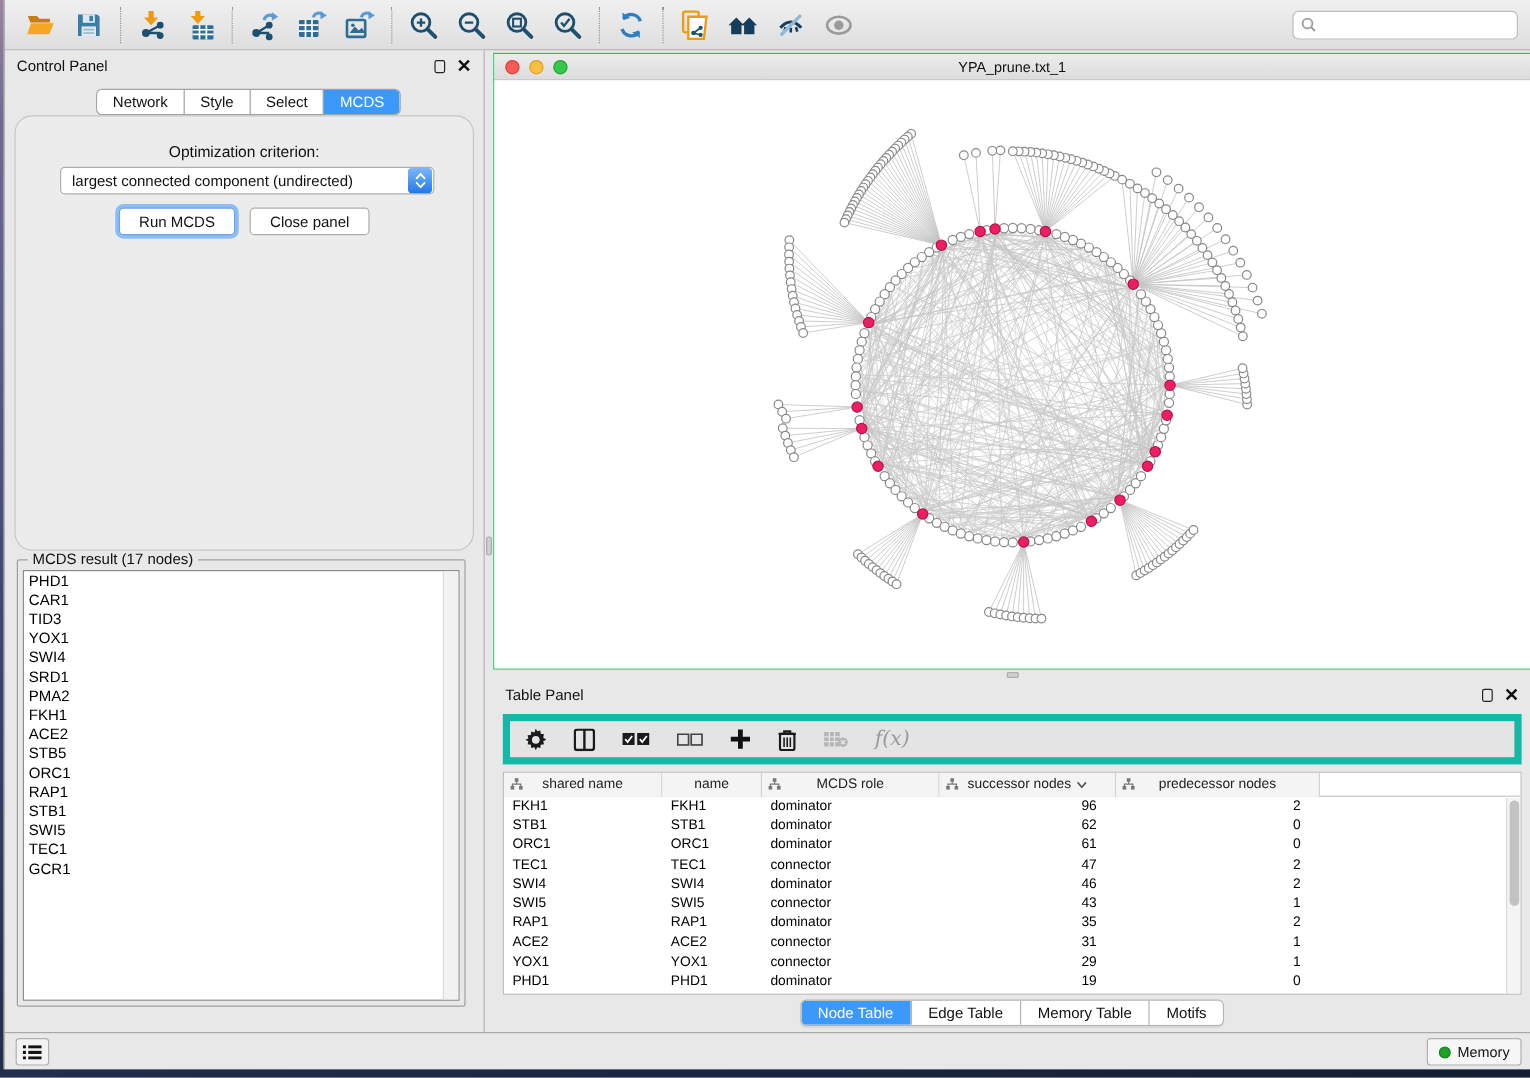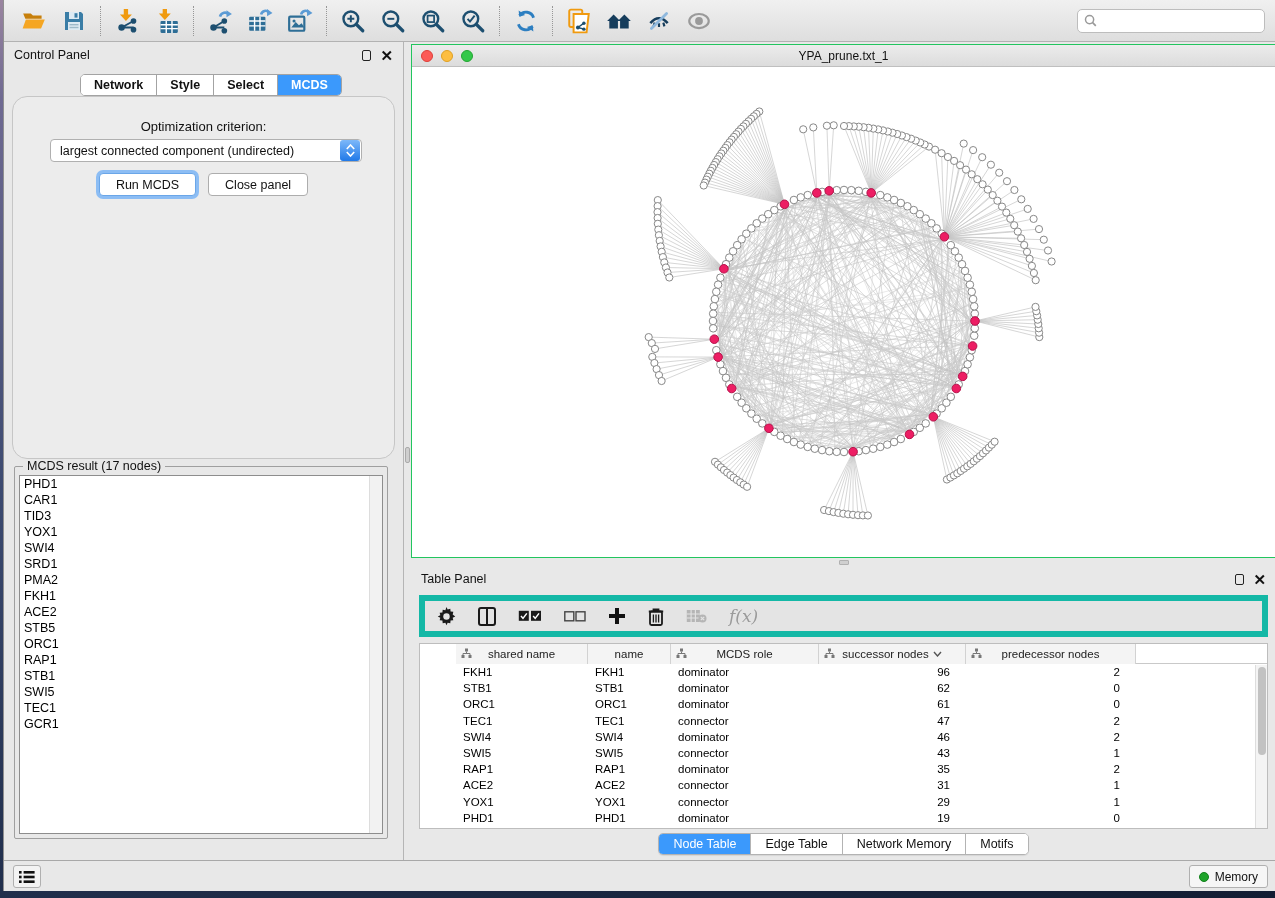--- a/index.html
+++ b/index.html
@@ -21,21 +21,21 @@
   .search-box input { border:none; outline:none; flex:1; font-size:12px; margin-left:5px; background:transparent; }
 
   
   .panel-header { height:26px; display:flex; align-items:center; padding:0 10px; font-size:12.5px; color:#111; }
   .panel-ctrls { margin-left:auto; display:flex; align-items:center; gap:9px; }
   .float-btn { width:9px; height:11px; border:1.5px solid #222; border-radius:2px; display:inline-block; }
   .close-btn { font-size:15px; font-weight:700; color:#111; line-height:11px; }
 
   
   .control-panel { position:absolute; left:0; top:42px; width:399px; height:818px; background:#e8e8e8; }
-  .cp-tabs { position:absolute; left:76px; top:32px; display:flex; border:1px solid #a3a3a3; border-radius:5px; overflow:hidden; background:#fff;font-weight:bold; }
+  .cp-tabs { position:absolute; left:76px; top:32px; display:flex; border:1px solid #a3a3a3; border-radius:5px; overflow:hidden; background:#fff; }
   .cp-tab { padding:3px 13px; font-size:12.5px; color:#111; border-left:1px solid #a3a3a3; background:#fff; }
   .cp-tab:first-child { border-left:none; }
   .cp-tab.selected { background:#3b99fc; color:#fff; }
   .cp-inset { position:absolute; left:8px; top:54px; width:383px; height:363px; background:#ececec; border:1px solid #c6c6c6; border-radius:15px; }
   .opt-label { position:absolute; top:22px; width:100%; text-align:center; font-size:13px; color:#111; }
   .dropdown { position:absolute; left:37px; top:42px; width:312px; height:23px; background:#fff; border:1px solid #b0b0b0; border-radius:4px; display:flex; align-items:center; }
   .dropdown .dd-text { flex:1; font-size:12.5px; padding-left:9px; color:#111; white-space:nowrap; }
   .dd-stepper { width:20px; height:21px; border-radius:3px; margin-right:1px;
     background:linear-gradient(#7db8f9,#2079e8); display:flex; flex-direction:column; align-items:center; justify-content:center; gap:1px; }
   .dd-stepper svg { display:block; }
@@ -65,21 +65,21 @@
   .net-canvas { position:relative; width:863px; height:490px; background:#fff; }
 
   .hsplit { position:absolute; left:0; top:516px; width:865px; height:8px; }
   .hsplit .grip { position:absolute; left:428px; top:2px; width:10px; height:5px; background:#cfcfcf; border:1px solid #b0b0b0; border-radius:1px; }
 
   
   .table-panel { position:absolute; left:0; top:524px; width:865px; height:294px; background:#e8e8e8; }
   .tp-toolbar { position:absolute; left:8px; top:29px; right:8px; height:42px; background:#e4e4e4; border:6px solid #14b8a6; display:flex; align-items:center; padding:0 12px; gap:22px; }
   .tp-icon { display:flex; align-items:center; justify-content:center; }
   .fx-label { font-family:"DejaVu Serif", serif; font-style:italic; font-size:17px; color:#9a9a9a; }
-  .node-table { position:absolute; left:8px; top:77px; right:8px; height:186px; background:#fff; border:1px solid #bdbdbd; overflow:hidden;padding-left:36px; }
+  .node-table { position:absolute; left:8px; top:77px; right:8px; height:186px; background:#fff; border:1px solid #bdbdbd; overflow:hidden; }
   .nt-header { display:flex; height:20px; border-bottom:1px solid #c9c9c9; background:#fff; }
   .th { position:relative; height:20px; background:#f4f4f4; border-right:1px solid #d2d2d2; display:flex; align-items:center; justify-content:center; font-size:11.5px; color:#222; gap:4px; }
   .th .tree-ic { position:absolute; left:5px; top:4px; }
   .tr { display:flex; height:16.2px; align-items:center; }
   .td { font-size:11.5px; color:#000; padding-left:7px; white-space:nowrap; overflow:hidden; }
   .td.num { text-align:right; padding-right:16px; padding-left:0; }
   .nt-scroll { position:absolute; right:0; top:21px; bottom:0; width:12px; background:#f4f4f4; border-left:1px solid #ddd; }
   .nt-thumb { position:absolute; left:1.5px; top:2px; width:8px; height:88px; background:#c2c2c2; border-radius:4px; }
   .tp-tabs { position:absolute; top:267px; left:0; width:100%; display:flex; justify-content:center; }
   .tp-seg { display:flex; border:1px solid #b3b3b3; border-radius:5px; overflow:hidden; background:#fff; box-shadow:0 1px 1px rgba(0,0,0,0.08); }
@@ -1370,21 +1370,21 @@
           </div>
         <div class="nt-scroll">
             <span class="nt-thumb"></span>
           </div>
       </div>
 
       <div class="tp-tabs">
         <span class="tp-seg">
           <span class="tp-tab selected">Node Table</span>
           <span class="tp-tab">Edge Table</span>
-          <span class="tp-tab">Network Memory</span>
+          <span class="tp-tab">Memory Table</span>
           <span class="tp-tab">Motifs</span>
         </span>
       </div>
     </div>
   </div>
 
   <div class="status-bar">
     <span class="list-btn">
       <svg width="16" height="12" viewBox="0 0 16 12">
           <rect x="0" y="0" width="2.6" height="2.6" fill="#111"></rect>

